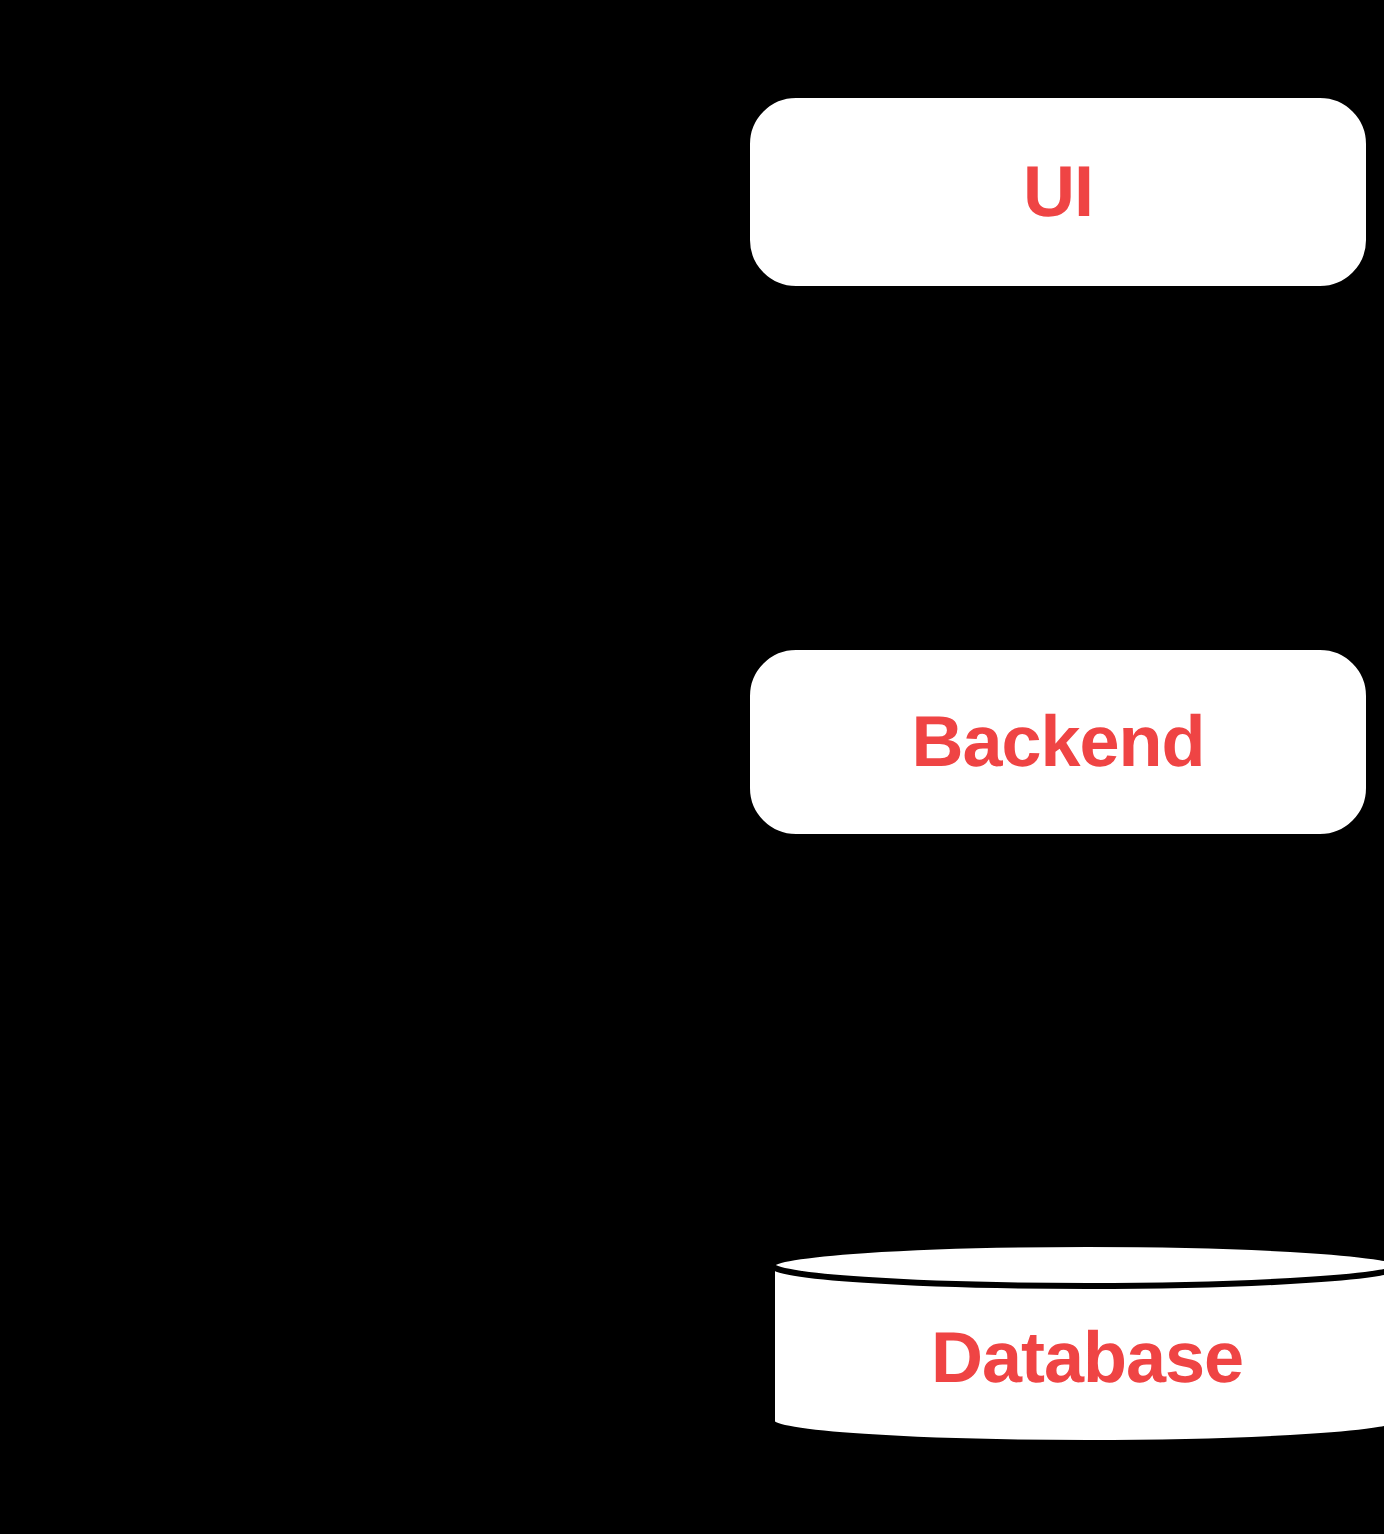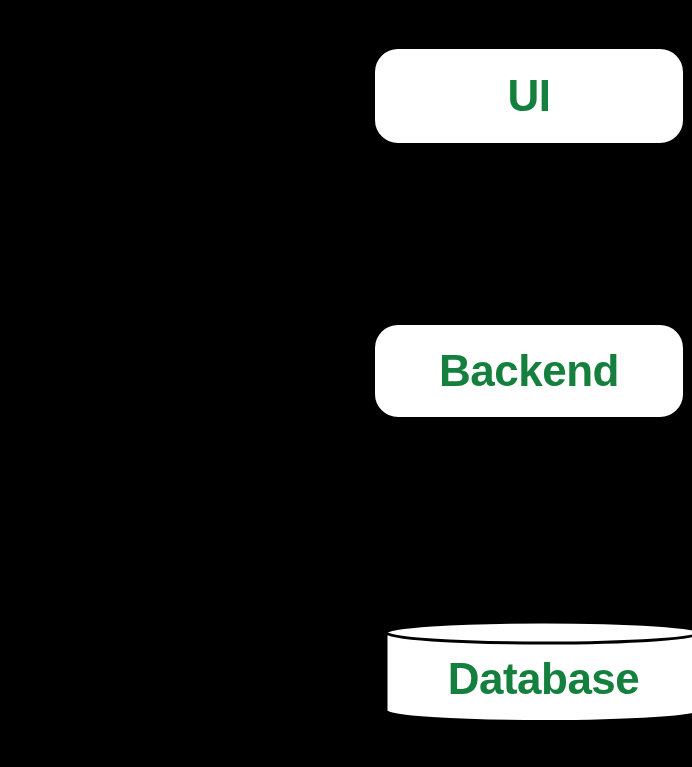--- a/index.html
+++ b/index.html
@@ -21,24 +21,24 @@
     display: flex;
     align-items: center;
     justify-content: center;
   }
   .node-rect {
     background: #ffffff;
     border: 3px solid #000000;
     border-radius: 26px;
   }
   .node-label {
-    font-size: 44px;
+    font-size: 36px;
     font-weight: 700;
     letter-spacing: -0.5px;
-    color: #15803d;
+    color: #ef4444;
     white-space: nowrap;
     user-select: none;
   }
   #node-ui      { left: 372px; top: 46px;  width: 314px; height: 100px; }
   #node-backend { left: 372px; top: 322px; width: 314px; height: 98px;  }
   #node-database {
     left: 384px; top: 620px; width: 319px; height: 103px;
     background: transparent;
     border: none;
   }

